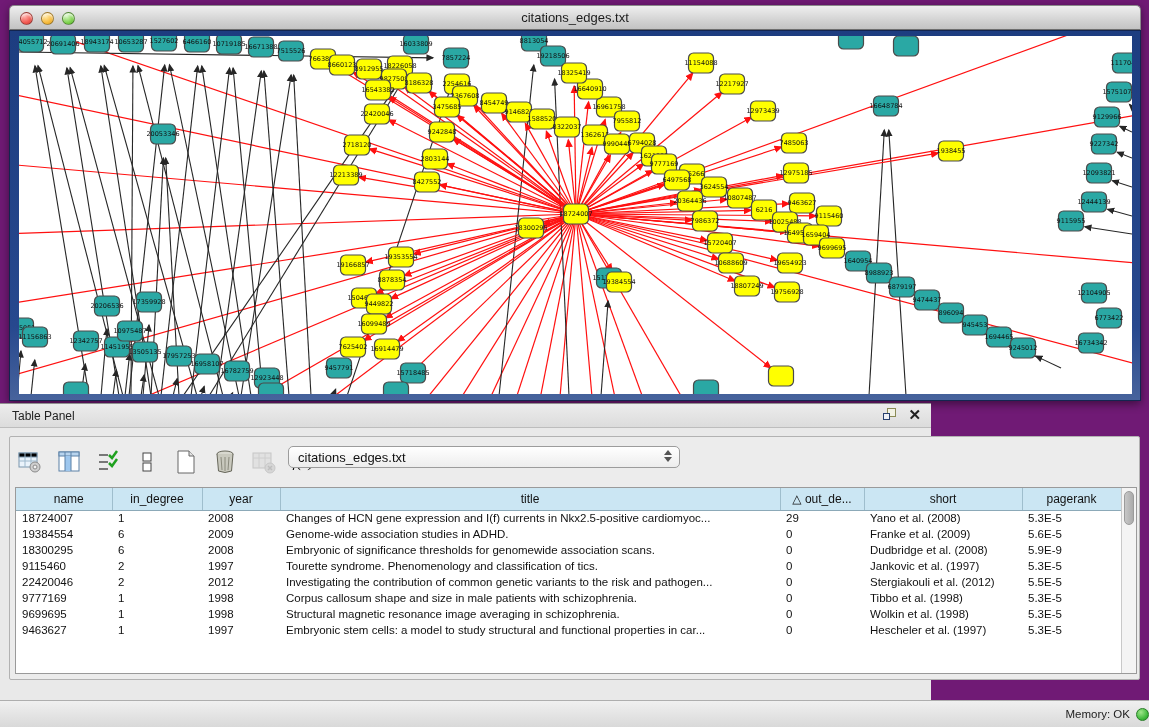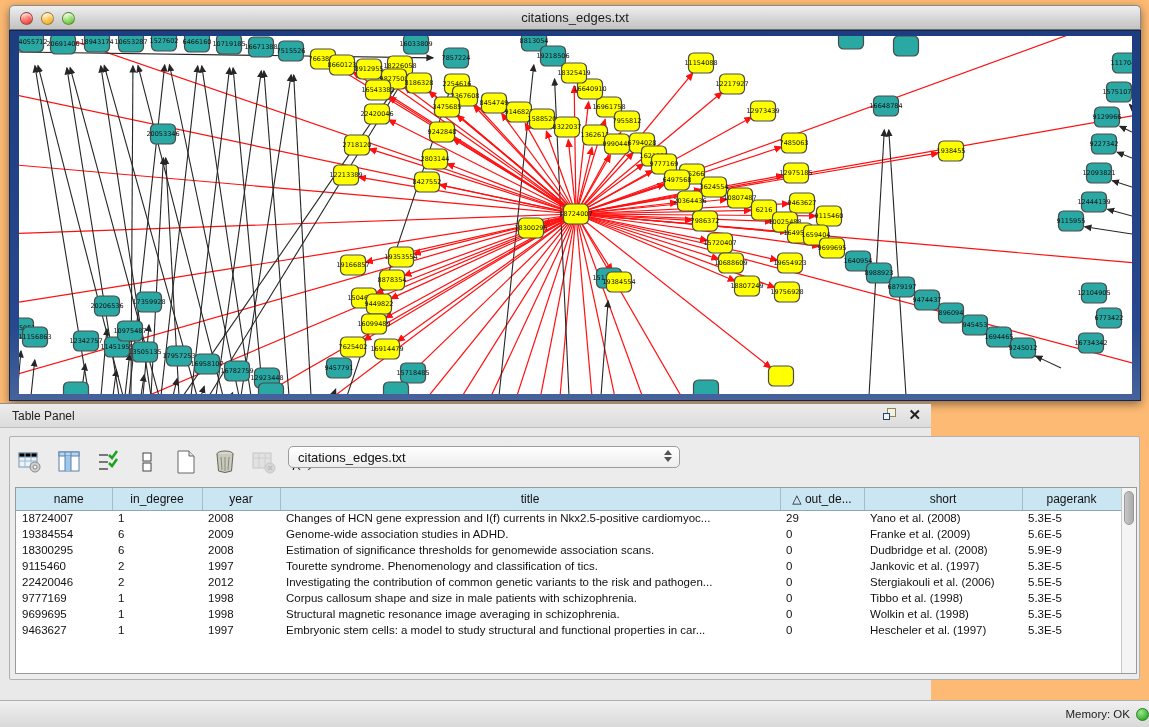--- a/index.html
+++ b/index.html
@@ -1,17 +1,17 @@
 <!DOCTYPE html>
 <html><head>
 <meta charset="utf-8">
 <style>
   * { margin:0; padding:0; box-sizing:border-box; }
   html,body { width:1149px; height:727px; font-family:"Liberation Sans", sans-serif; background:#d8d8d8; overflow:hidden; }
-  #stage { position:relative; width:1149px; height:727px; background:#fdba74; }
+  #stage { position:relative; width:1149px; height:727px; background:#701a75; }
 
   
   #net-window { position:absolute; left:9px; top:5px; width:1132px; height:396px;
     border-radius:5px 5px 0 0; box-shadow:0 3px 10px rgba(0,0,0,.45); }
   #titlebar { position:absolute; left:0; top:0; width:100%; height:25px;
     background:linear-gradient(#efefef,#cfcfcf 70%,#c3c3c3); border:1px solid #8a8a8a; border-bottom:1px solid #6f6f6f;
     border-radius:5px 5px 0 0; display:flex; align-items:center; }
   .lights { position:absolute; left:10px; top:6px; display:flex; gap:8px; }
   .light { width:13px; height:13px; border-radius:50%; border:1px solid rgba(0,0,0,.35);
     box-shadow:inset 0 2px 2px rgba(255,255,255,.7); }
@@ -841,41 +841,41 @@
                   <td>2009</td>
                   <td>Genome-wide association studies in ADHD.</td>
                   <td>0</td>
                   <td>Franke et al. (2009)</td>
                   <td>5.6E-5</td>
                 </tr>
                 <tr>
                   <td>18300295</td>
                   <td>6</td>
                   <td>2008</td>
-                  <td>Estimation of significance thresholds for genomewide association scans.</td>
+                  <td>Embryonic of significance thresholds for genomewide association scans.</td>
                   <td>0</td>
                   <td>Dudbridge et al. (2008)</td>
                   <td>5.9E-9</td>
                 </tr>
                 <tr>
                   <td>9115460</td>
                   <td>2</td>
                   <td>1997</td>
                   <td>Tourette syndrome. Phenomenology and classification of tics.</td>
                   <td>0</td>
                   <td>Jankovic et al. (1997)</td>
                   <td>5.3E-5</td>
                 </tr>
                 <tr>
                   <td>22420046</td>
                   <td>2</td>
                   <td>2012</td>
                   <td>Investigating the contribution of common genetic variants to the risk and pathogen...</td>
                   <td>0</td>
-                  <td>Stergiakouli et al. (2006)</td>
+                  <td>Stergiakouli et al. (2012)</td>
                   <td>5.5E-5</td>
                 </tr>
                 <tr>
                   <td>9777169</td>
                   <td>1</td>
                   <td>1998</td>
                   <td>Corpus callosum shape and size in male patients with schizophrenia.</td>
                   <td>0</td>
                   <td>Tibbo et al. (1998)</td>
                   <td>5.3E-5</td>

